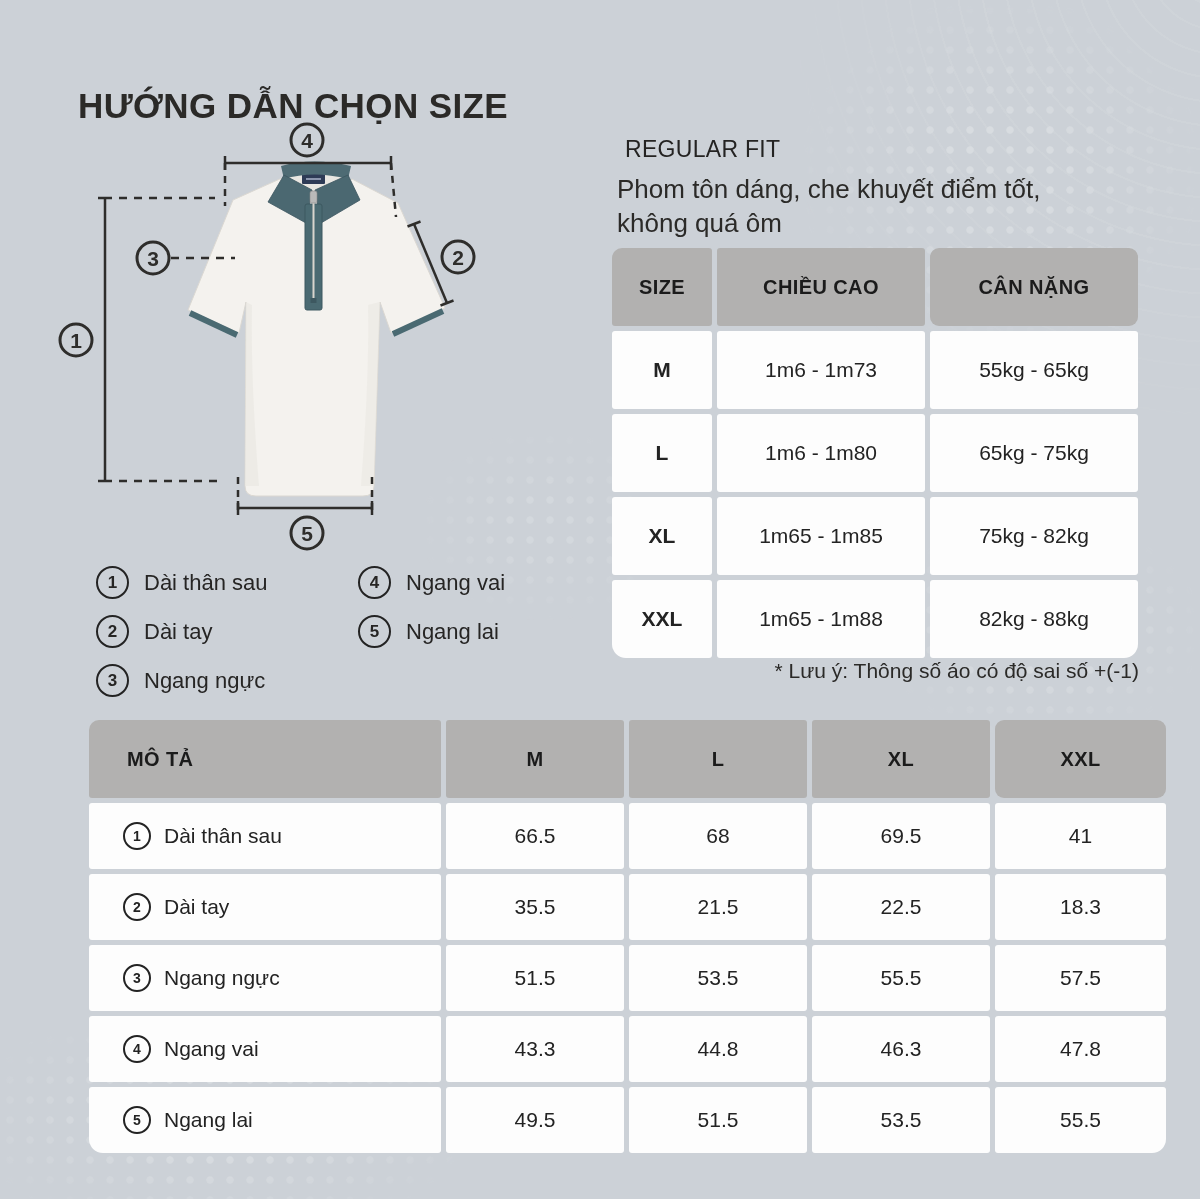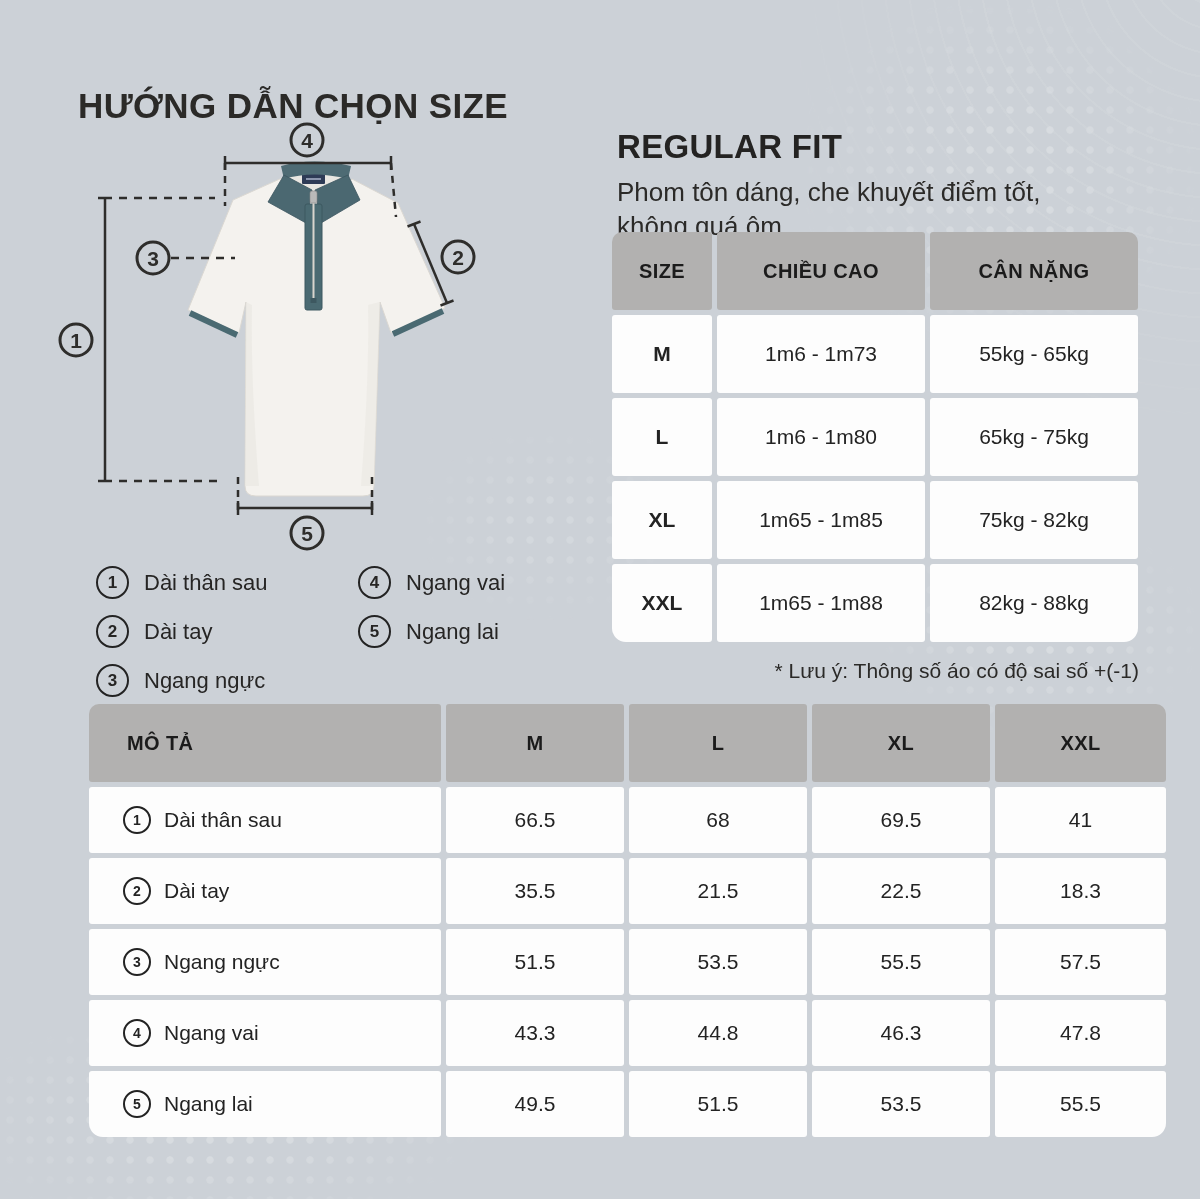--- a/index.html
+++ b/index.html
@@ -23,37 +23,37 @@
     background:repeating-radial-gradient(circle at 105% -10%,#d4d8dc 0 2px,transparent 2px 24px);
     opacity:.45;
     -webkit-mask-image:radial-gradient(ellipse at 80% 20%,#000 30%,transparent 75%);
     mask-image:radial-gradient(ellipse at 80% 20%,#000 30%,transparent 75%);
   }
   .page-title{
     position:absolute;left:62px;top:70px;margin:16px;
     font-size:35px;font-weight:800;letter-spacing:.4px;color:#2b2a28;
   }
   .fit{position:absolute;left:617px;top:128px;width:470px;}
-  .fit h2{margin:0;font-size:33px;font-weight:700;color:#242322;letter-spacing:.3px;}
+  .fit h2{margin:8px;font-size:23px;font-weight:400;color:#242322;letter-spacing:.3px;}
   .fit p{margin:9px 0 0 0;font-size:26px;line-height:1.32;color:#2b2a28;width:460px;}
 
   
-  .grid{position:absolute;display:grid;gap:5px;}
+  .grid{position:absolute;display:grid;gap:5px;margin-top:16px;}
   #size-table{left:612px;top:232px;grid-template-columns:100px 208px 208px;grid-auto-rows:78px;}
   #measure-table{left:62px;top:704px;grid-template-columns:352px 178px 178px 178px 171px;grid-template-rows:78px repeat(5,66px);padding-left:27px;}
   .cell{
     background:#fdfdfd;display:flex;align-items:center;justify-content:center;
     font-size:21px;color:#232323;border-radius:3px;
   }
   .cell.hdr{background:#b2b1b0;font-weight:700;font-size:20px;color:#1b1b1b;letter-spacing:.4px;}
   .cell.bold{font-weight:700;}
   .cell.hdr-left{justify-content:flex-start;padding-left:38px;}
   .cell.rowlab{justify-content:flex-start;padding-left:34px;gap:13px;}
   .rtl{border-top-left-radius:10px;}
-  .rtr{border-top-right-radius:10px;}
+  .rtr{border-top-right-radius:10px;border-radius:9px;}
   .rbl{border-bottom-left-radius:14px;}
   .rbr{border-bottom-right-radius:14px;}
   .cnum{
     flex:0 0 auto;width:24px;height:24px;border:2px solid #232323;border-radius:50%;
     display:flex;align-items:center;justify-content:center;font-size:14px;font-weight:700;
   }
   .note{
     position:absolute;left:612px;top:659px;width:527px;text-align:right;
     font-size:21px;color:#2b2a28;
   }

